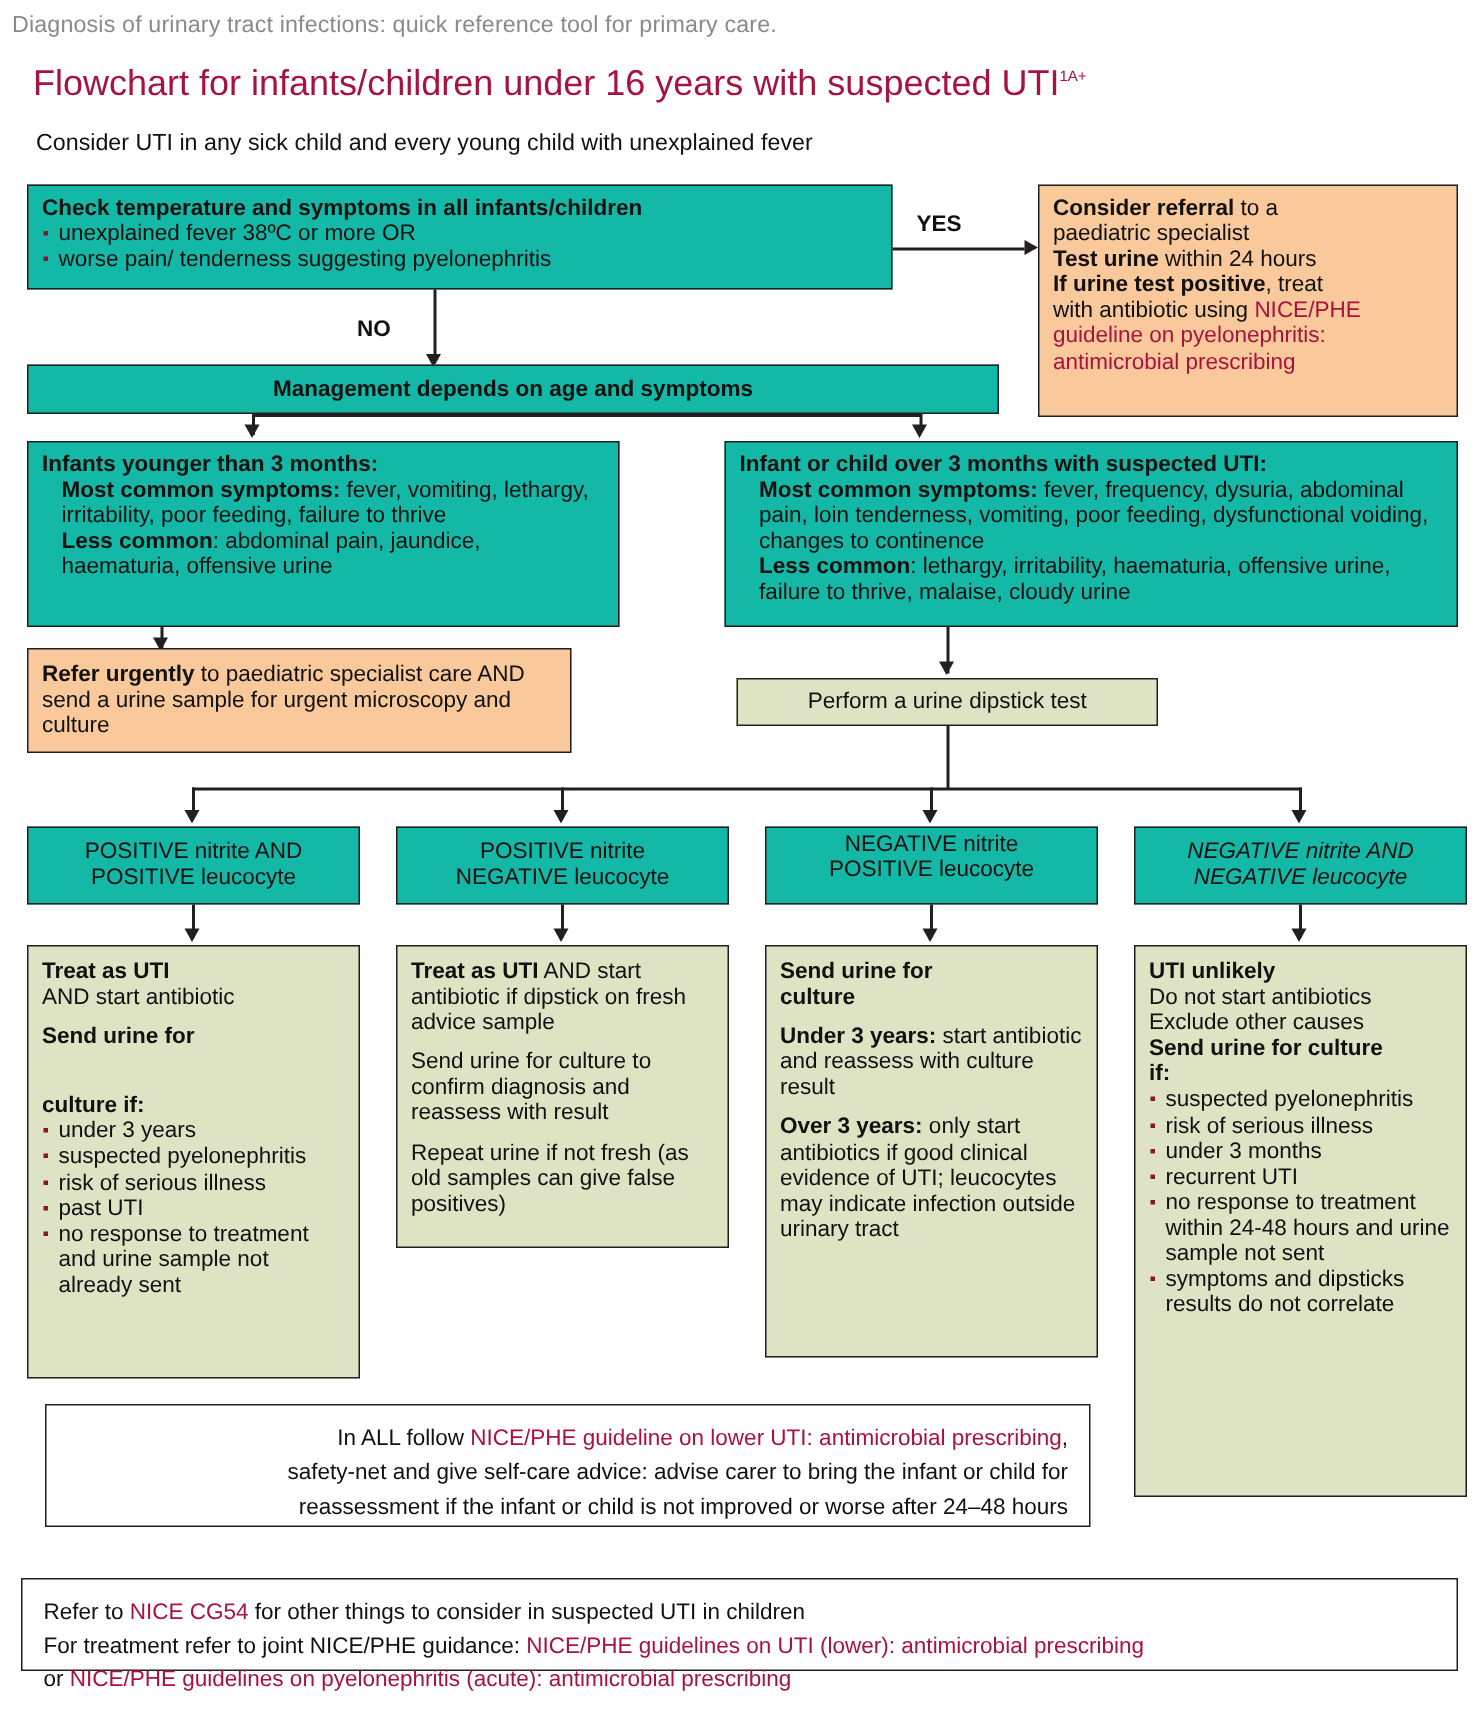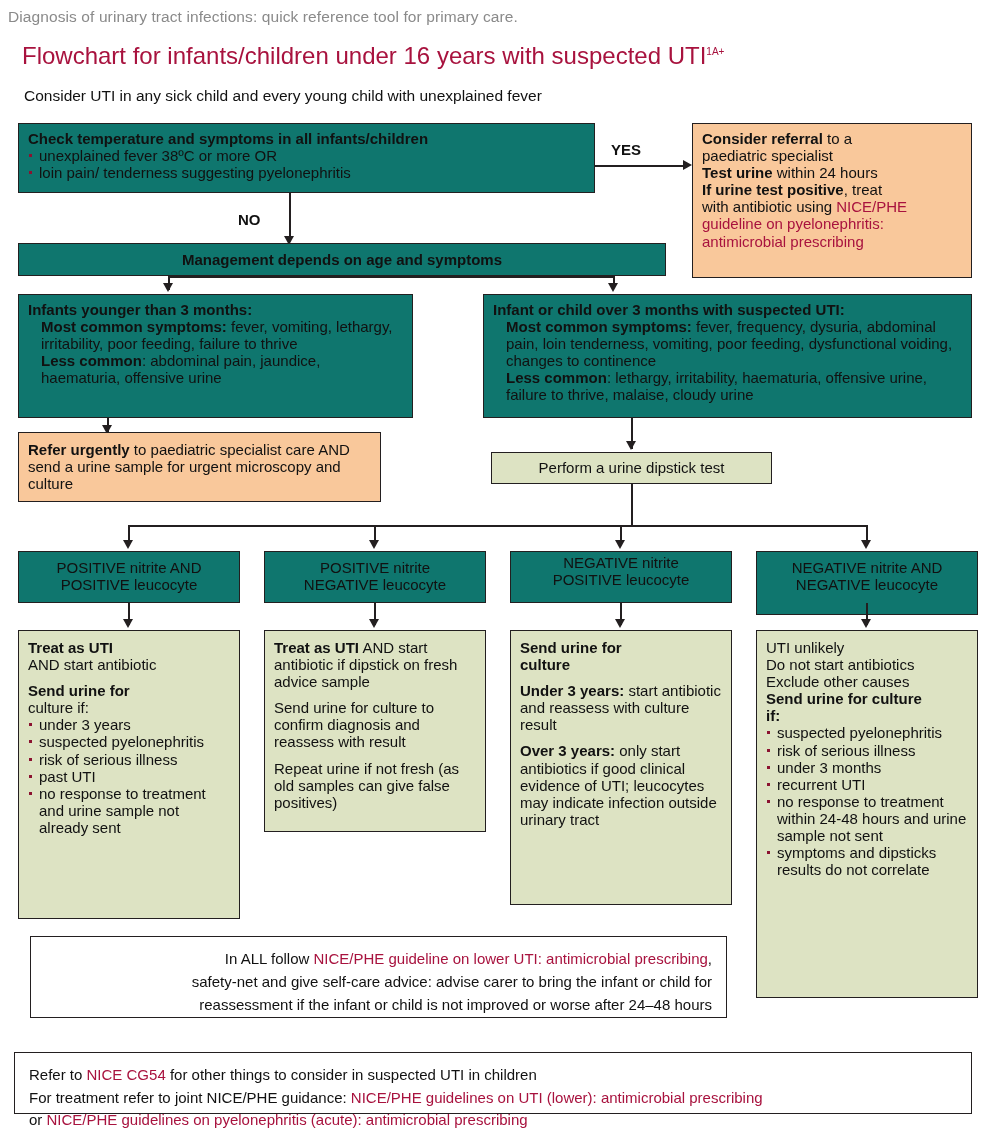--- a/index.html
+++ b/index.html
@@ -46,21 +46,21 @@
 
   
   .box {
     position: absolute;
     box-sizing: border-box;
     border: 1.5px solid #231f20;
     font-size: 15px;
     line-height: 1.14;
     padding: 6px 9px;
   }
-  .yellow { background: #0f766e; }
+  .yellow { background: #14b8a6; }
   .orange { background: #f9c89b; }
   .green  { background: #dde3c3; }
   .white  { background: #ffffff; }
 
   .box b { font-weight: bold; }
   .nice { color: #a8123e; }
 
   .ctr { text-align: center; }
 
   
@@ -121,21 +121,21 @@
 <div id="title">
   <span>Flowchart for infants/children under 16 years with suspected UTI</span><sup>1A+</sup>
 </div>
 
 <div id="lead">Consider UTI in any sick child and every young child with unexplained fever</div>
 
 <div class="box yellow" style="left:18px; top:123px; width:577px; height:70px;">
   <div style="font-weight:bold;">Check temperature and symptoms in all infants/children</div>
   <ul class="bl">
     <li>unexplained fever 38ºC or more OR</li>
-    <li>loin pain/ tenderness suggesting pyelonephritis</li>
+    <li>worse pain/ tenderness suggesting pyelonephritis</li>
   </ul>
 </div>
 
 <div class="ln hln" style="left:595px; top:165px; width:88px;"></div>
 <div class="arrow-r" style="left:683px; top:160px;"></div>
 <div class="edgelbl" style="left:611px; top:141px;">YES</div>
 
 <div class="box orange" style="left:692px; top:123px; width:280px; height:155px;">
   <div><b>Consider referral</b><span> to a</span></div>
   <div>paediatric specialist</div>
@@ -203,39 +203,39 @@
   <div>POSITIVE leucocyte</div>
 </div>
 <div class="box yellow ctr" style="left:264px; top:551px; width:222px; height:52px; padding-top:7px;">
   <div>POSITIVE nitrite</div>
   <div>NEGATIVE leucocyte</div>
 </div>
 <div class="box yellow ctr" style="left:510px; top:551px; width:222px; height:52px; padding-top:2px;">
   <div>NEGATIVE nitrite</div>
   <div>POSITIVE leucocyte</div>
 </div>
-<div class="box yellow ctr" style="left:756px; top:551px; width:222px; height:64px; padding-top:7px;">
+<div class="box yellow ctr" style="left:756px; top:551px; width:222px; height:52px; padding-top:7px;font-style:italic;">
   <div>NEGATIVE nitrite AND</div>
   <div>NEGATIVE leucocyte</div>
 </div>
 
 <div class="ln vln" style="left:128px; top:603px; height:22px;"></div>
 <div class="arrow-d" style="left:123px; top:619px;"></div>
 <div class="ln vln" style="left:374px; top:603px; height:22px;"></div>
 <div class="arrow-d" style="left:369px; top:619px;"></div>
 <div class="ln vln" style="left:620px; top:603px; height:22px;"></div>
 <div class="arrow-d" style="left:615px; top:619px;"></div>
 <div class="ln vln" style="left:866px; top:603px; height:22px;"></div>
 <div class="arrow-d" style="left:861px; top:619px;"></div>
 
 <div class="box green" style="left:18px; top:630px; width:222px; height:289px; padding-top:8px;">
   <div style="font-weight:bold;">Treat as UTI</div>
   <div>AND start antibiotic</div>
   <div class="para" style="font-weight:bold;">Send urine for</div>
-  <div style="font-weight:normal;">culture if:</div>
+  <div style="font-weight:bold;margin-top:29px;">culture if:</div>
   <ul class="bl">
     <li>under 3 years</li>
     <li>suspected pyelonephritis</li>
     <li>risk of serious illness</li>
     <li>past UTI</li>
     <li>no response to treatment and urine sample not already sent</li>
   </ul>
 </div>
 
 <div class="box green" style="left:264px; top:630px; width:222px; height:202px; padding-top:8px;">
@@ -245,21 +245,21 @@
 </div>
 
 <div class="box green" style="left:510px; top:630px; width:222px; height:275px; padding-top:8px;">
   <div style="font-weight:bold;">Send urine for</div>
   <div style="font-weight:bold;">culture</div>
   <div class="para"><b>Under 3 years:</b><span> start antibiotic and reassess with culture result</span></div>
   <div class="para"><b>Over 3 years:</b><span> only start antibiotics if good clinical evidence of UTI; leucocytes may indicate infection outside urinary tract</span></div>
 </div>
 
 <div class="box green" style="left:756px; top:630px; width:222px; height:368px; padding-top:8px;">
-  <div style="font-weight:normal;">UTI unlikely</div>
+  <div style="font-weight:bold;">UTI unlikely</div>
   <div>Do not start antibiotics</div>
   <div>Exclude other causes</div>
   <div style="font-weight:bold;">Send urine for culture</div>
   <div style="font-weight:bold;">if:</div>
   <ul class="bl">
     <li>suspected pyelonephritis</li>
     <li>risk of serious illness</li>
     <li>under 3 months</li>
     <li>recurrent UTI</li>
     <li>no response to treatment within 24-48 hours and urine sample not sent</li>

